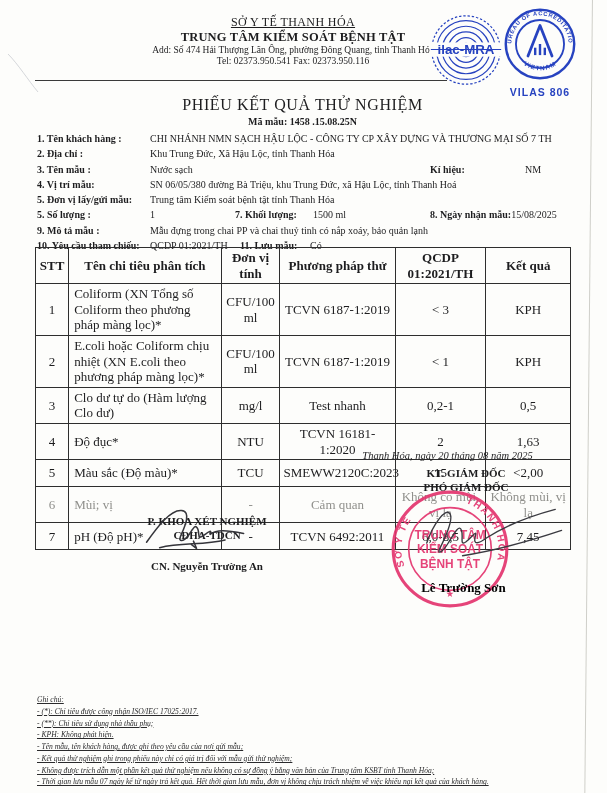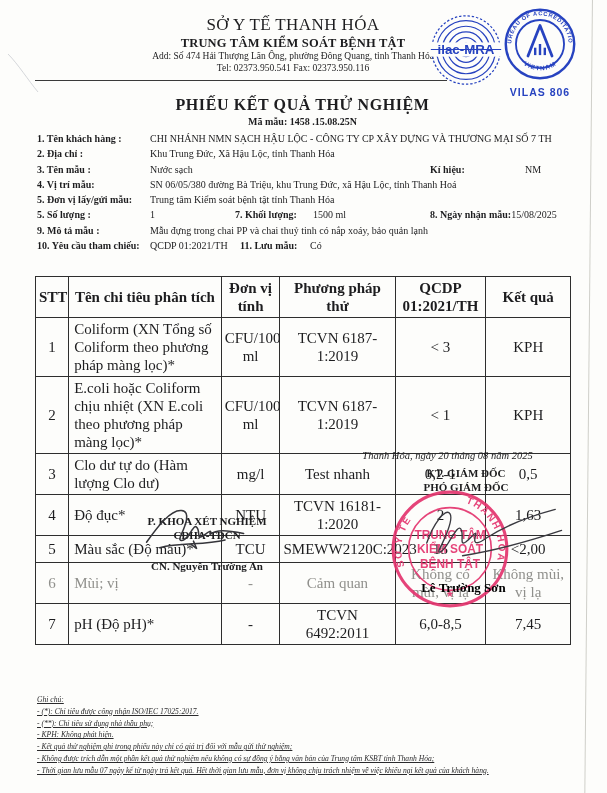--- a/index.html
+++ b/index.html
@@ -11,42 +11,42 @@
   }
   .abs{position:absolute;}
   
   .scan-edge{position:absolute;top:0;right:0;width:22px;height:100%;
     background:linear-gradient(to right,rgba(253,253,251,0),#ececе8 60%,#e7e7e2);
     pointer-events:none;}
   .scan-line{position:absolute;top:-6px;right:14px;width:1px;height:110%;
     background:#cfcfc9;transform:rotate(0.55deg);transform-origin:top;}
   
   .org{top:15px;left:98px;width:390px;text-align:center;line-height:1.22;}
-  .org-l1{font-size:17px;letter-spacing:.4px;}
+  .org-l1{font-size:12px;letter-spacing:.4px;text-decoration:underline;}
   .org-l2{font-size:12.5px;font-weight:bold;letter-spacing:.2px;}
   .org-addr,.org-tel{font-size:9.5px;}
   .rule{top:80px;left:35px;width:412px;border-top:1.4px solid #3a3a3a;height:0;}
   .logo{color:#2743c0;}
   .ilac{top:12px;left:428px;width:76px;height:76px;}
   .boa{top:7px;left:503px;width:74px;height:74px;}
   .vilas{top:86px;left:500px;width:80px;text-align:center;font-family:"Liberation Sans","DejaVu Sans",sans-serif;
     font-size:10.5px;font-weight:bold;color:#2743c0;letter-spacing:1px;}
   
-  .title{top:96px;left:35px;width:535px;text-align:center;font-size:16px;font-weight:bold;letter-spacing:.6px;}
+  .title{top:96px;left:35px;width:535px;text-align:center;font-size:16px;font-weight:normal;letter-spacing:.6px;}
   .code{top:116px;left:35px;width:535px;text-align:center;font-size:10px;font-weight:bold;}
   
   .info{top:133px;left:37px;width:535px;font-size:10px;}
   .irow{display:flex;align-items:baseline;height:15.3px;white-space:nowrap;}
   .lab{font-weight:bold;flex:0 0 auto;}
   .w113{width:113px;} .w280{width:280px;} .w95{width:95px;} .w85{width:85px;}
   .w78{width:78px;} .w117{width:117px;} .w90{width:90px;} .w70{width:70px;}
   .val{flex:0 0 auto;}
   
   table.results{top:247px;left:35px;width:536px;position:absolute;border-collapse:collapse;
-    font-size:15px;table-layout:fixed;margin-top:29px;}
+    font-size:13px;table-layout:fixed;}
   table.results th,table.results td{border:1px solid #2e2e2e;padding:2px 3px;text-align:center;vertical-align:middle;line-height:1.2;}
   table.results th{font-weight:bold;height:22px;}
   table.results td{height:22px;}
   table.results td.name{text-align:left;padding-left:5px;}
   table.results tbody tr:nth-child(1) td,table.results tbody tr:nth-child(2) td{height:30px;}
   table.results tbody tr:nth-child(4) td{height:26px;}
   table.results tbody tr:nth-child(6){color:#90908c;}
   
   .date{top:450px;left:330px;width:235px;text-align:center;font-size:10.5px;font-style:italic;}
   .sign{text-align:center;font-weight:bold;font-size:11px;line-height:1.3;}
@@ -288,16 +288,17 @@
     <path d="M48,60 C80,55 112,46 142,36"></path>
   </g>
 </svg>
 <div class="abs name-right">Lê Trường Sơn</div>
 
 <div class="abs notes">
   <div class="nt">Ghi chú:</div>
   <div class="nt">- (*): Chỉ tiêu được công nhận  ISO/IEC 17025:2017.</div>
     <div class="nt">- (**): Chỉ tiêu sử dụng nhà thầu phụ;</div>
     <div class="nt">- KPH: Không phát hiện.</div>
+    <div class="nt">- Tên mẫu, tên khách hàng, được ghi theo yêu cầu của nơi gửi mẫu;</div>
     <div class="nt">- Kết quả thử nghiệm ghi trong phiếu này chỉ có giá trị đối với mẫu gửi thử nghiệm;</div>
     <div class="nt">- Không được trích dẫn một phần kết quả thử nghiệm nếu không có sự đồng ý bằng văn bản của Trung tâm KSBT tỉnh Thanh Hóa;</div>
     <div class="nt">- Thời gian lưu mẫu 07 ngày kể từ ngày trả kết quả. Hết thời gian lưu mẫu, đơn vị  không chịu trách nhiệm về việc khiếu nại kết quả của khách hàng.</div>
 </div>
 
 </body></html>

